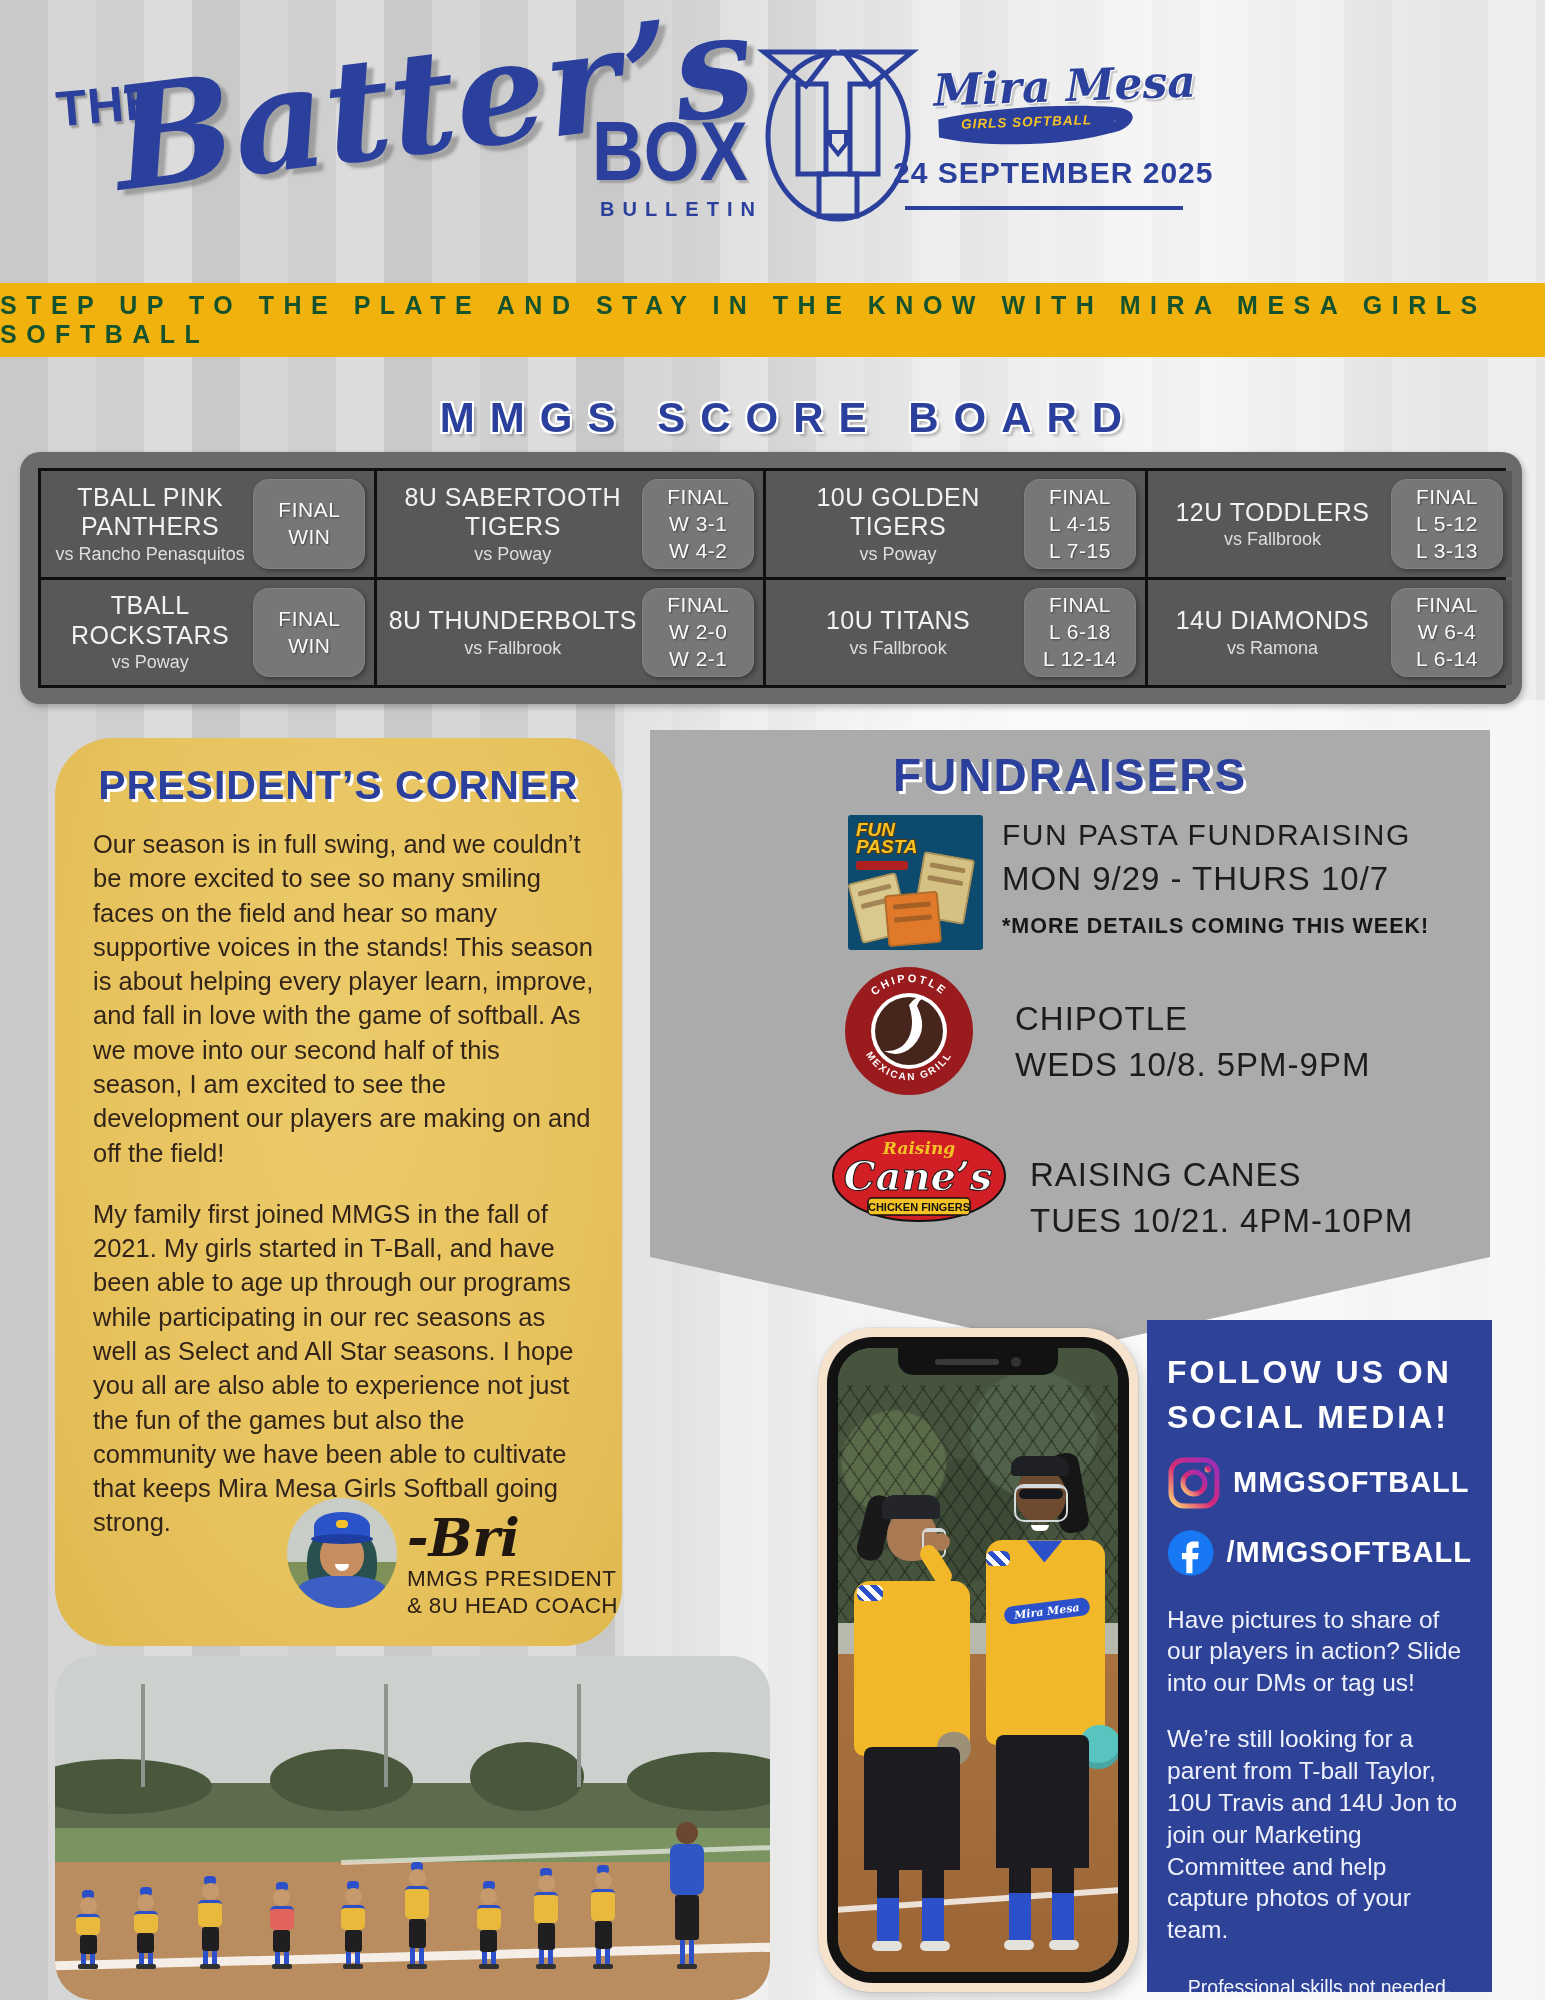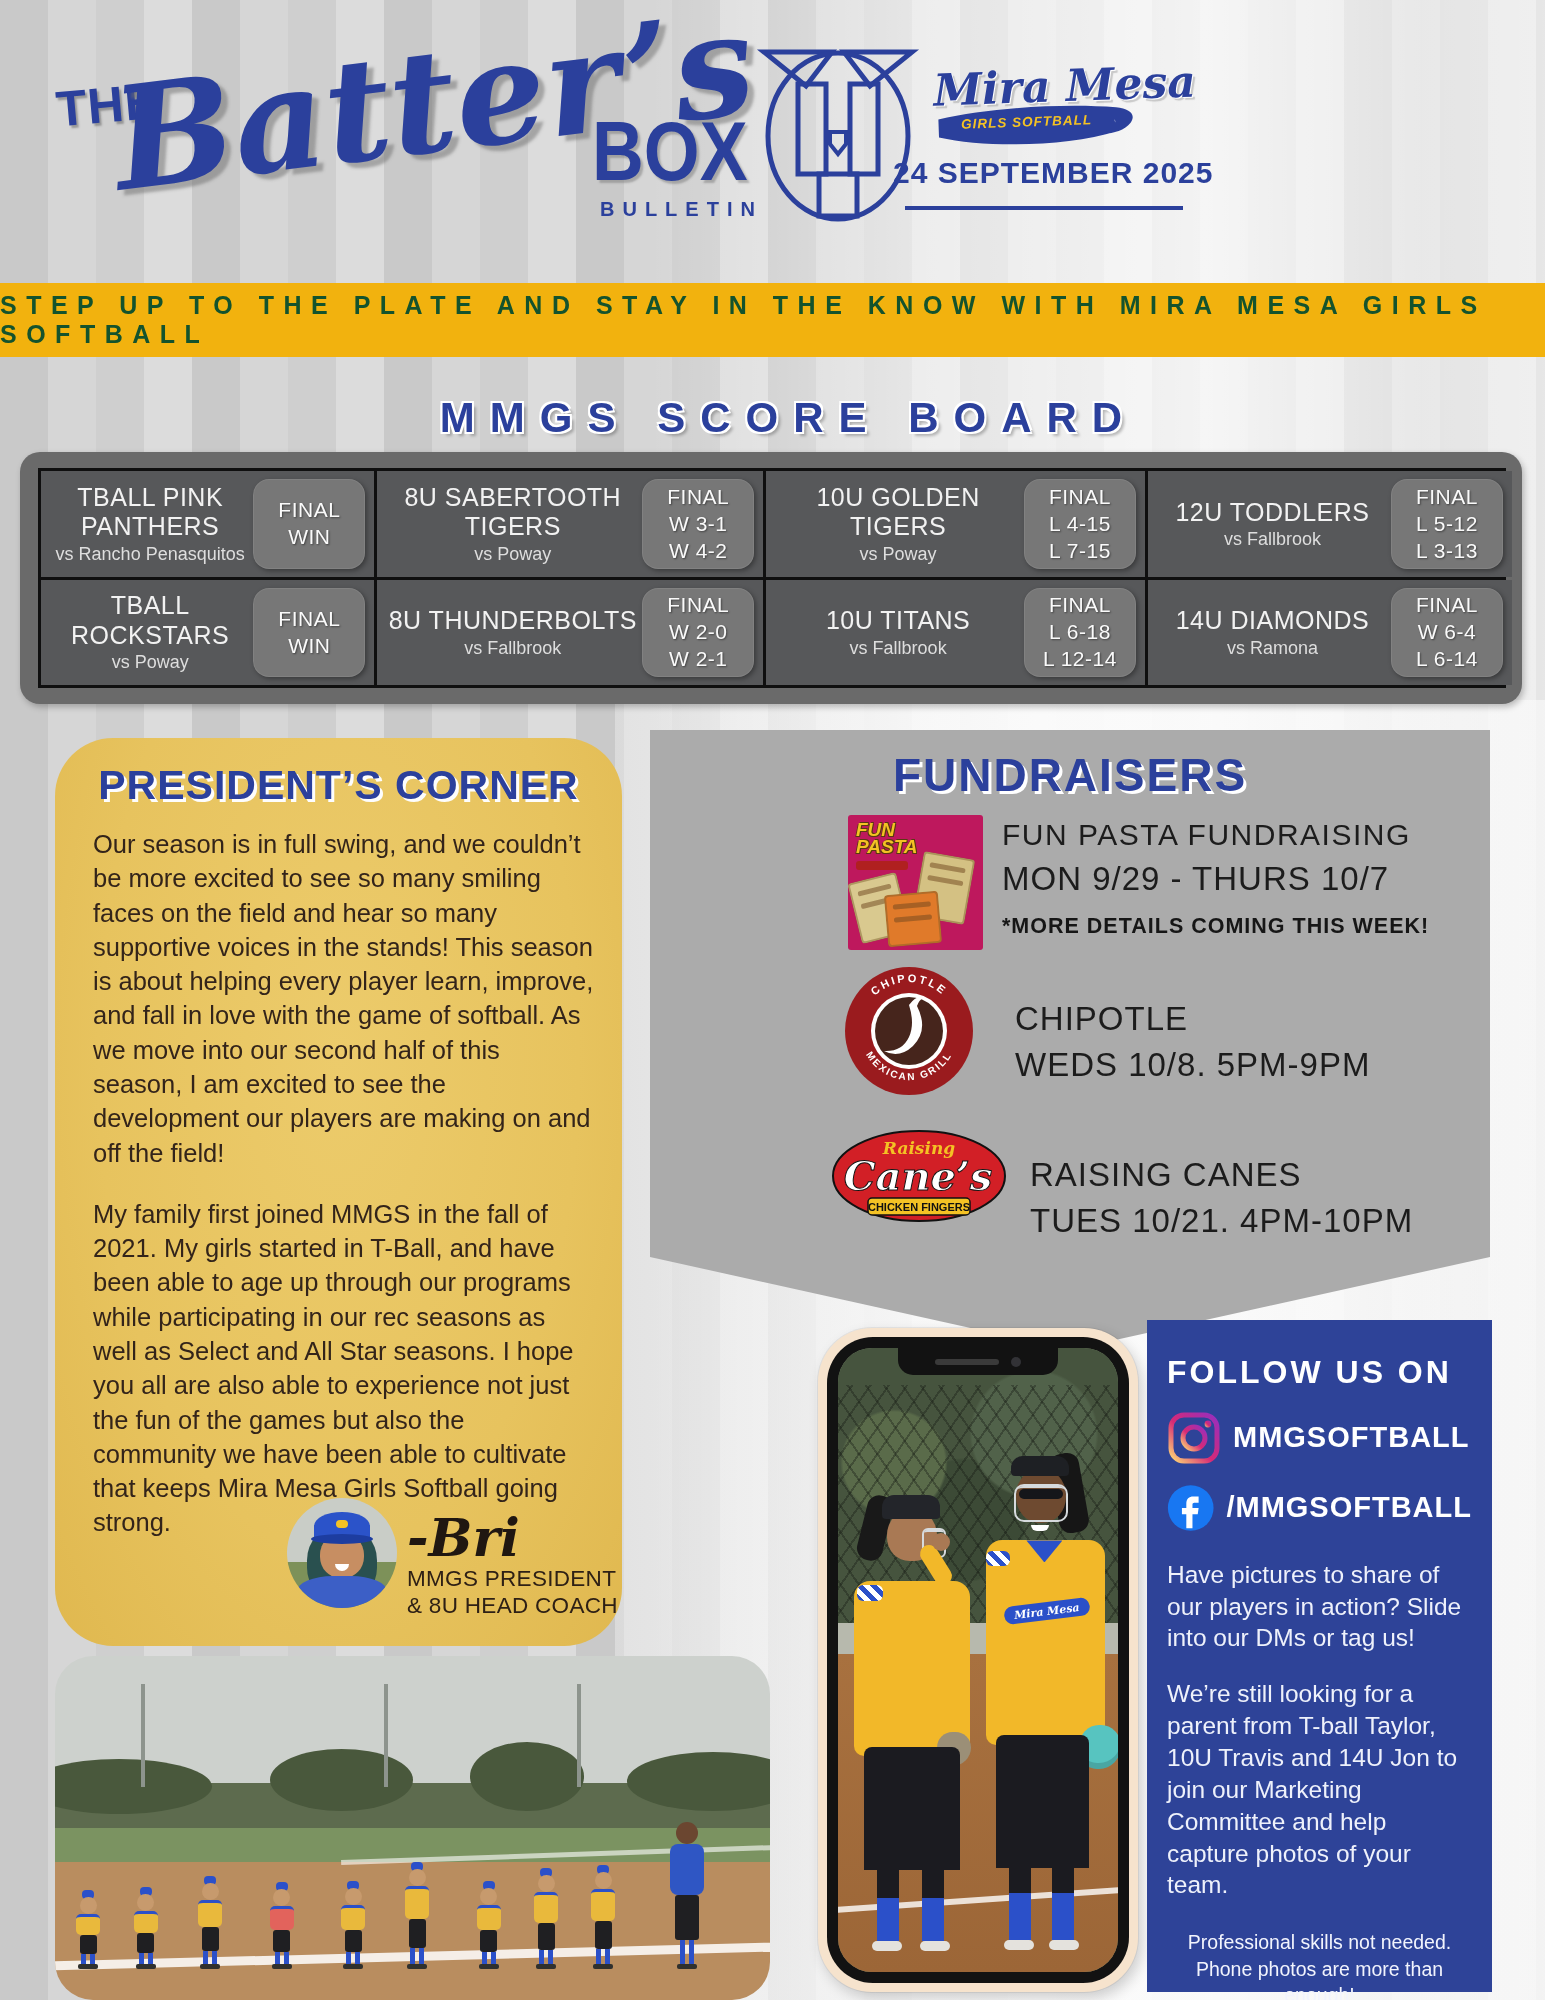--- a/index.html
+++ b/index.html
@@ -82,21 +82,21 @@
   
   .fundraisers{left:650px;top:730px;width:840px;height:620px;background:#ababab;
        clip-path:polygon(0 0,100% 0,100% 85%,50% 100%,0 85%);}
   .fr-title{padding-top:18px;text-align:center;font-size:46px;font-weight:800;letter-spacing:2px;
        color:var(--brand);text-shadow:3px 3px 0 #fff;}
   .fr-row{position:absolute;}
   .fr-name{font-size:30px;letter-spacing:1.5px;color:#1c1c1c;font-weight:500;white-space:nowrap;}
   .fr-when{font-size:33px;letter-spacing:1px;color:#1c1c1c;margin-top:8px;white-space:nowrap;}
   .fr-note{font-size:21.5px;font-weight:700;color:#161616;letter-spacing:1px;margin-top:16px;white-space:nowrap;}
   
-  .fp-thumb{position:absolute;left:198px;top:85px;width:135px;height:135px;background:#be185d;border-radius:3px;overflow:hidden;}
+  .fp-thumb{position:absolute;left:198px;top:85px;width:135px;height:135px;background:#0c4a6e;border-radius:3px;overflow:hidden;}
   .fp-word{position:absolute;left:8px;top:6px;font-size:19px;font-weight:900;font-style:italic;color:#f4c224;
        line-height:.92;text-shadow:1px 1px 0 #5a3a10,-1px 1px 0 #5a3a10,1px -1px 0 #5a3a10;}
   .fp-ribbon{position:absolute;left:8px;top:46px;width:52px;height:9px;background:#b02020;border-radius:3px;}
   .pkg{position:absolute;border-radius:4px;border:2px solid rgba(120,90,40,.45);}
   .pkg1{left:6px;top:62px;width:50px;height:62px;background:#d9c98f;transform:rotate(-14deg);}
   .pkg2{left:70px;top:40px;width:52px;height:66px;background:#d4c183;transform:rotate(10deg);}
   .pkg3{left:38px;top:78px;width:54px;height:52px;background:#e07a2a;transform:rotate(-5deg);}
   .pkg i{display:block;margin:8px 6px 0;height:5px;background:rgba(110,70,30,.5);border-radius:2px;}
   
   .chipotle-logo{position:absolute;left:193px;top:235px;width:132px;height:132px;}
@@ -556,20 +556,21 @@
           <div class="shoe" style="top:96%;left:16%;"></div>
           <div class="shoe" style="top:96%;left:52%;"></div>
         </div>
       </div>
     </div>
   </div>
 
   <section class="abs social">
     <div class="so-title">
       <div>FOLLOW US ON</div>
+      <div>SOCIAL MEDIA!</div>
     </div>
     <div class="so-row">
       <svg width="54" height="54" viewBox="0 0 54 54">
         <defs>
           <linearGradient id="igGrad" x1="0" y1="1" x2="1" y2="0">
             <stop offset="0" stop-color="#feda75"></stop>
               <stop offset=".45" stop-color="#d62976"></stop>
               <stop offset="1" stop-color="#962fbf"></stop>
           </linearGradient>
         </defs>

